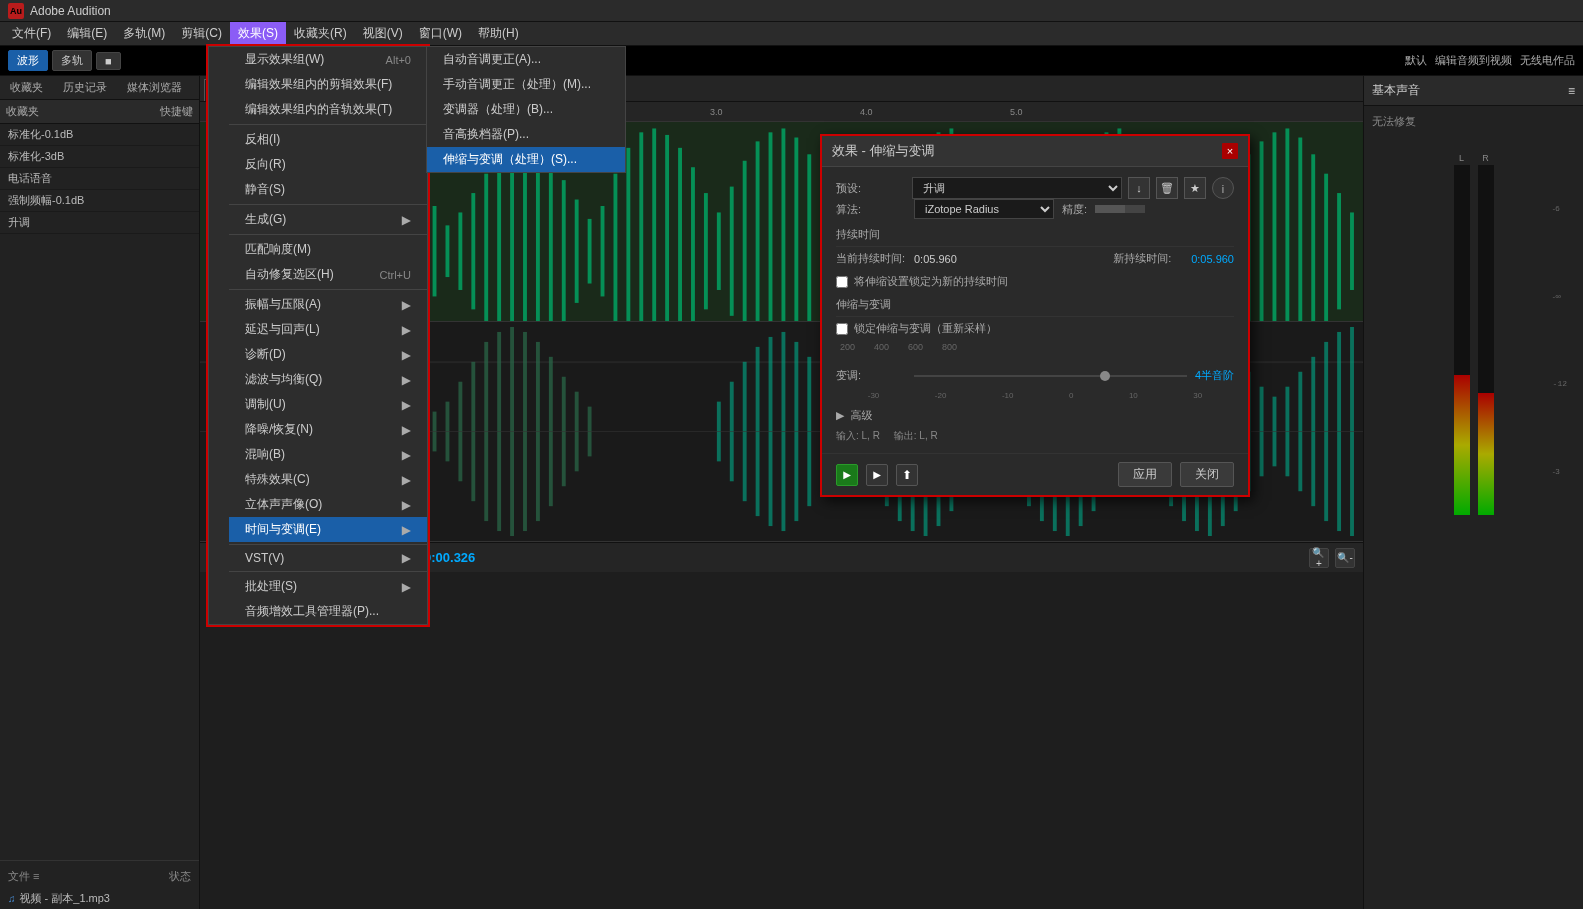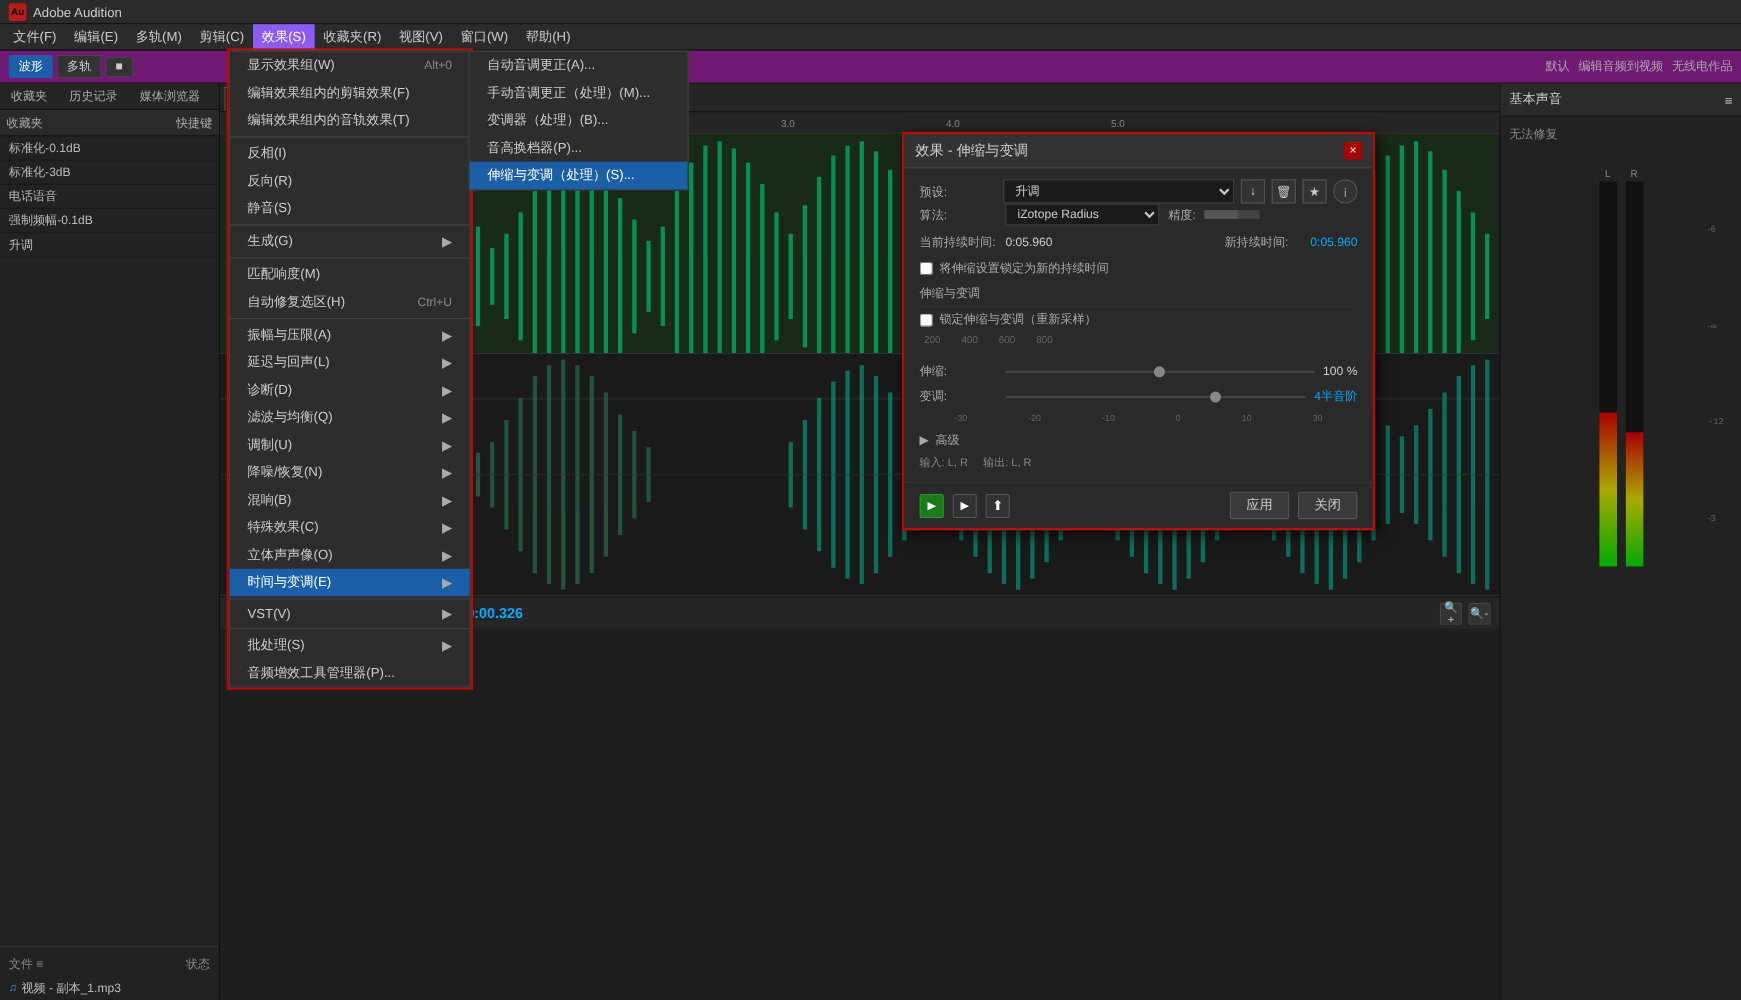--- a/index.html
+++ b/index.html
@@ -50,21 +50,21 @@
       font-size: 12px;
       color: #ccc;
       height: 24px;
       display: flex; align-items: center;
     }
     .menu-item.highlighted { background: #8b5cf6; color: #fff; }
 
     
     #toolbar {
       height: 30px;
-      background: #701a75;
+      background: #000000;
       display: flex;
       align-items: center;
       padding: 0 8px;
       border-bottom: 1px solid #111;
       gap: 4px;
     }
     .toolbar-btn {
       background: #333;
       border: 1px solid #444;
       color: #ccc;
@@ -329,21 +329,21 @@
       cursor: pointer;
     }
     .submenu-item.highlighted {
       background: #1a5fa8;
       color: #fff;
     }
 
     
     #effect-dialog {
       position: absolute;
-      top: 120px;
+      top: 134px;
       left: 820px;
       width: 430px;
       background: #2a2a2a;
       border: 2px solid #cc0000;
       z-index: 200;
       box-shadow: 4px 4px 12px rgba(0,0,0,0.7);
     }
     #effect-dialog .dialog-title {
       background: #333;
       padding: 6px 10px;
@@ -872,21 +872,21 @@
           <span style="font-size:8px; color:#666;">-∞</span>
           <span style="font-size:8px; color:#666;font-family:Liberation Mono, monospace;">-12</span>
           <span style="font-size:8px; color:#666;">-3</span>
         </div>
       </div>
     </div>
   </div>
 </div>
 
 <div id="effects-menu-wrapper">
-  <div id="effects-menu" style="position:relative; top:0; left:0; box-shadow:none;">
+  <div id="effects-menu" style="position:relative; top:0; left:0; box-shadow:none;padding-left:20px;">
     <div class="menu-section-item">
       <span>显示效果组(W)</span>
       <span class="shortcut">Alt+0</span>
     </div>
     <div class="menu-section-item">
       <span>编辑效果组内的剪辑效果(F)</span>
     </div>
     <div class="menu-section-item">
       <span>编辑效果组内的音轨效果(T)</span>
     </div>
@@ -1002,20 +1002,21 @@
       <span class="dialog-label">算法:</span>
       <select class="algo-select">
         <option>iZotope Radius</option>
       </select>
       <span class="precision-label">精度:</span>
       <div class="precision-bar">
         <div class="precision-fill"></div>
       </div>
     </div>
 
+    <div class="dialog-section-title">持续时间</div>
     <div class="dialog-row">
       <span class="dialog-label">当前持续时间:</span>
       <span class="dialog-value">0:05.960</span>
       <span style="flex:1"></span>
       <span class="dialog-label">新持续时间:</span>
       <span class="dialog-value blue">0:05.960</span>
     </div>
     <div class="checkbox-row">
       <input type="checkbox" style="">
       <label>将伸缩设置锁定为新的持续时间</label>
@@ -1028,29 +1029,20 @@
     </div>
 
     <div style="display:flex; align-items:center; gap:4px; margin:4px 0 16px 0; padding:0 4px;">
       <span style="font-size:9px; color:#666; min-width:30px;">200</span>
       <span style="font-size:9px; color:#666; min-width:30px;">400</span>
       <span style="font-size:9px; color:#666; min-width:30px;">600</span>
       <span style="font-size:9px; color:#666; min-width:30px;">800</span>
       <div style="flex:1"></div>
     </div>
 
-    <div class="dialog-row">
-      <span class="dialog-label">伸缩:</span>
-      <div class="slider-container">
-        <div class="slider-track">
-          <div class="slider-thumb" style="left:48%;"></div>
-        </div>
-      </div>
-      <span class="dialog-value">100 %</span>
-    </div>
 
     <div class="dialog-row">
       <span class="dialog-label">变调:</span>
       <div class="slider-container">
         <div class="slider-track">
           <div class="slider-thumb" style="left:68%;"></div>
         </div>
       </div>
       <span class="dialog-value blue">4半音阶</span>
     </div>

